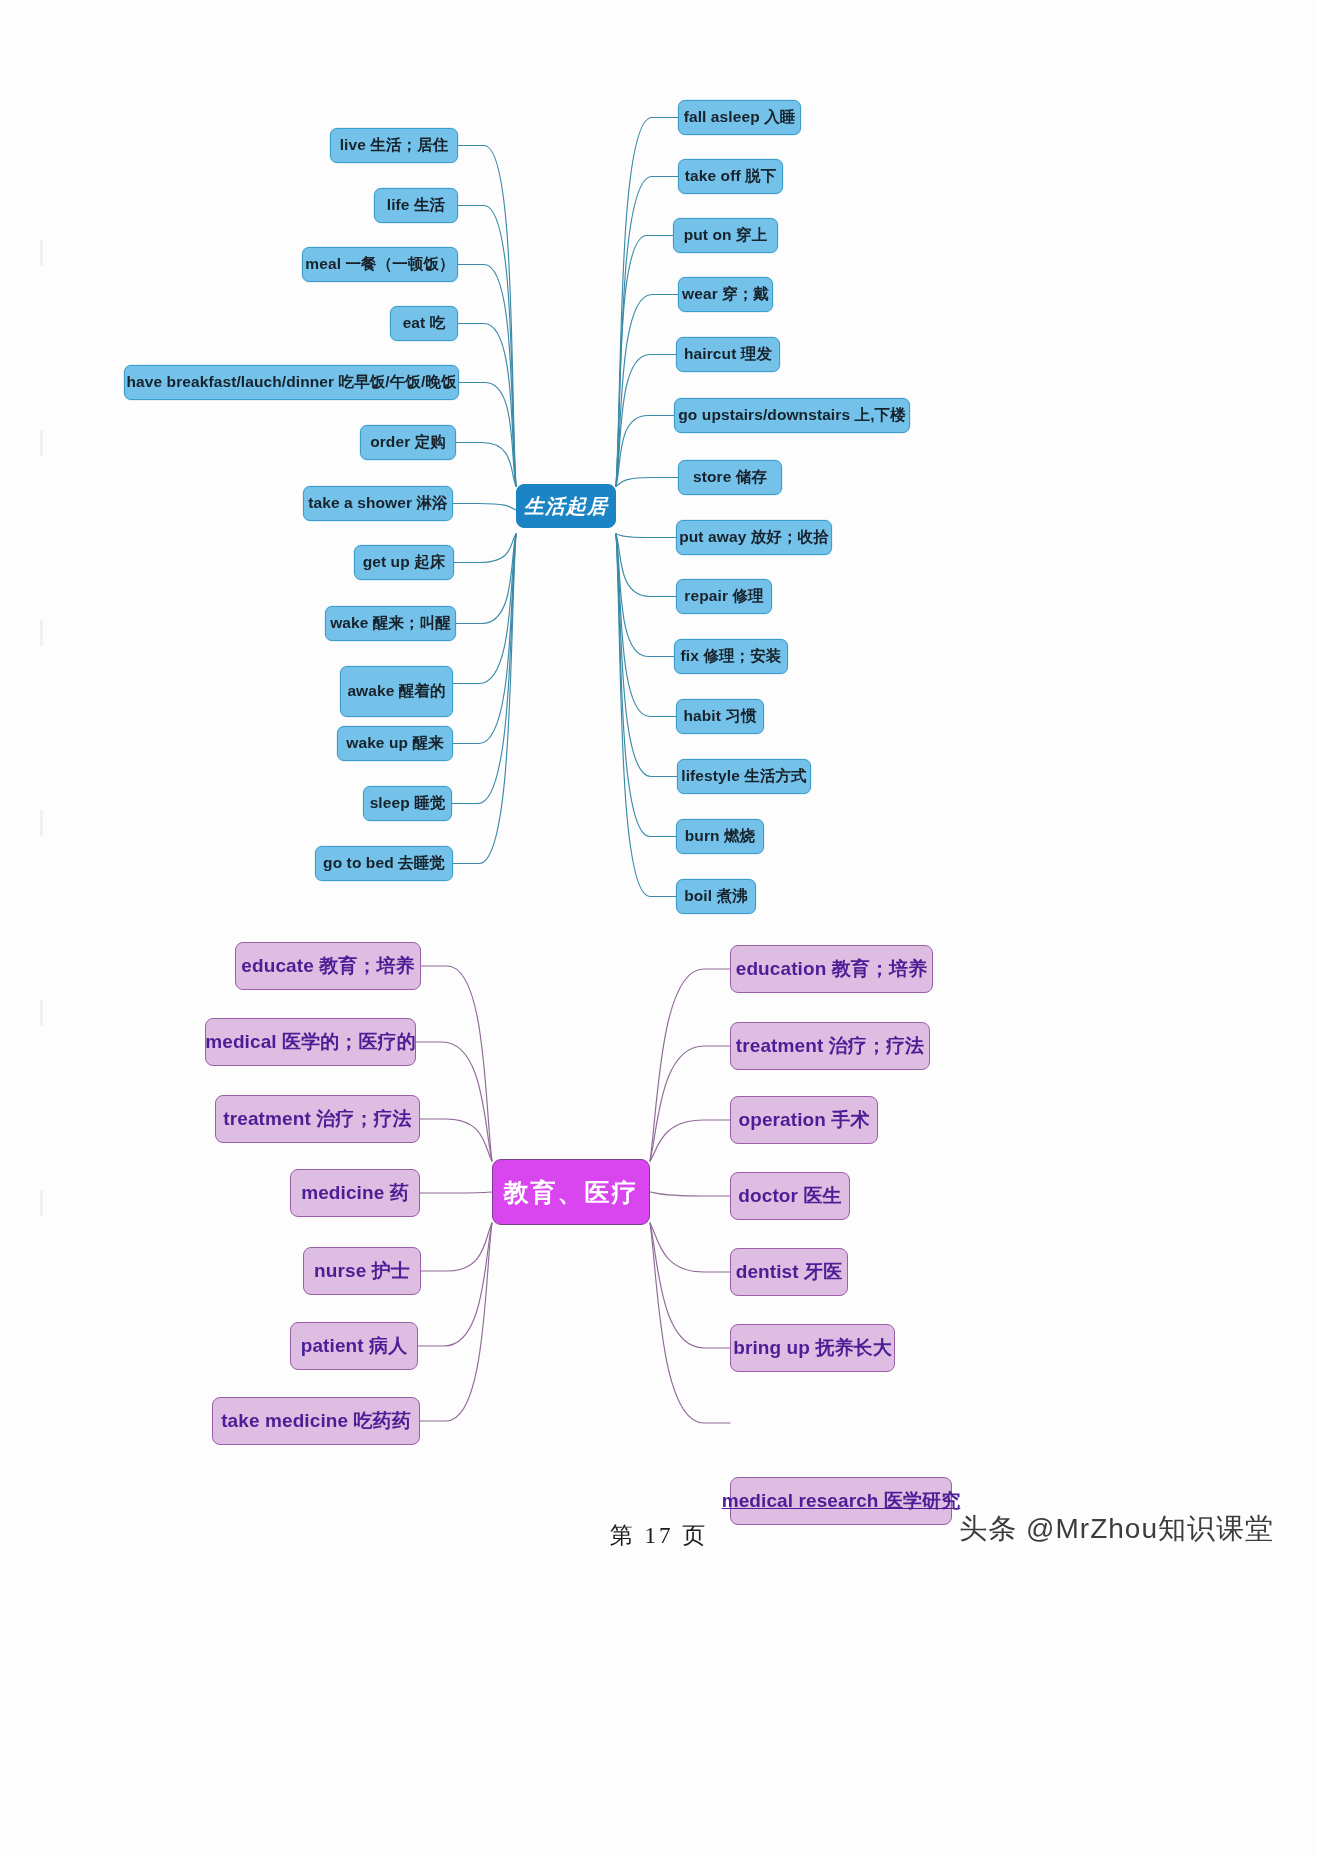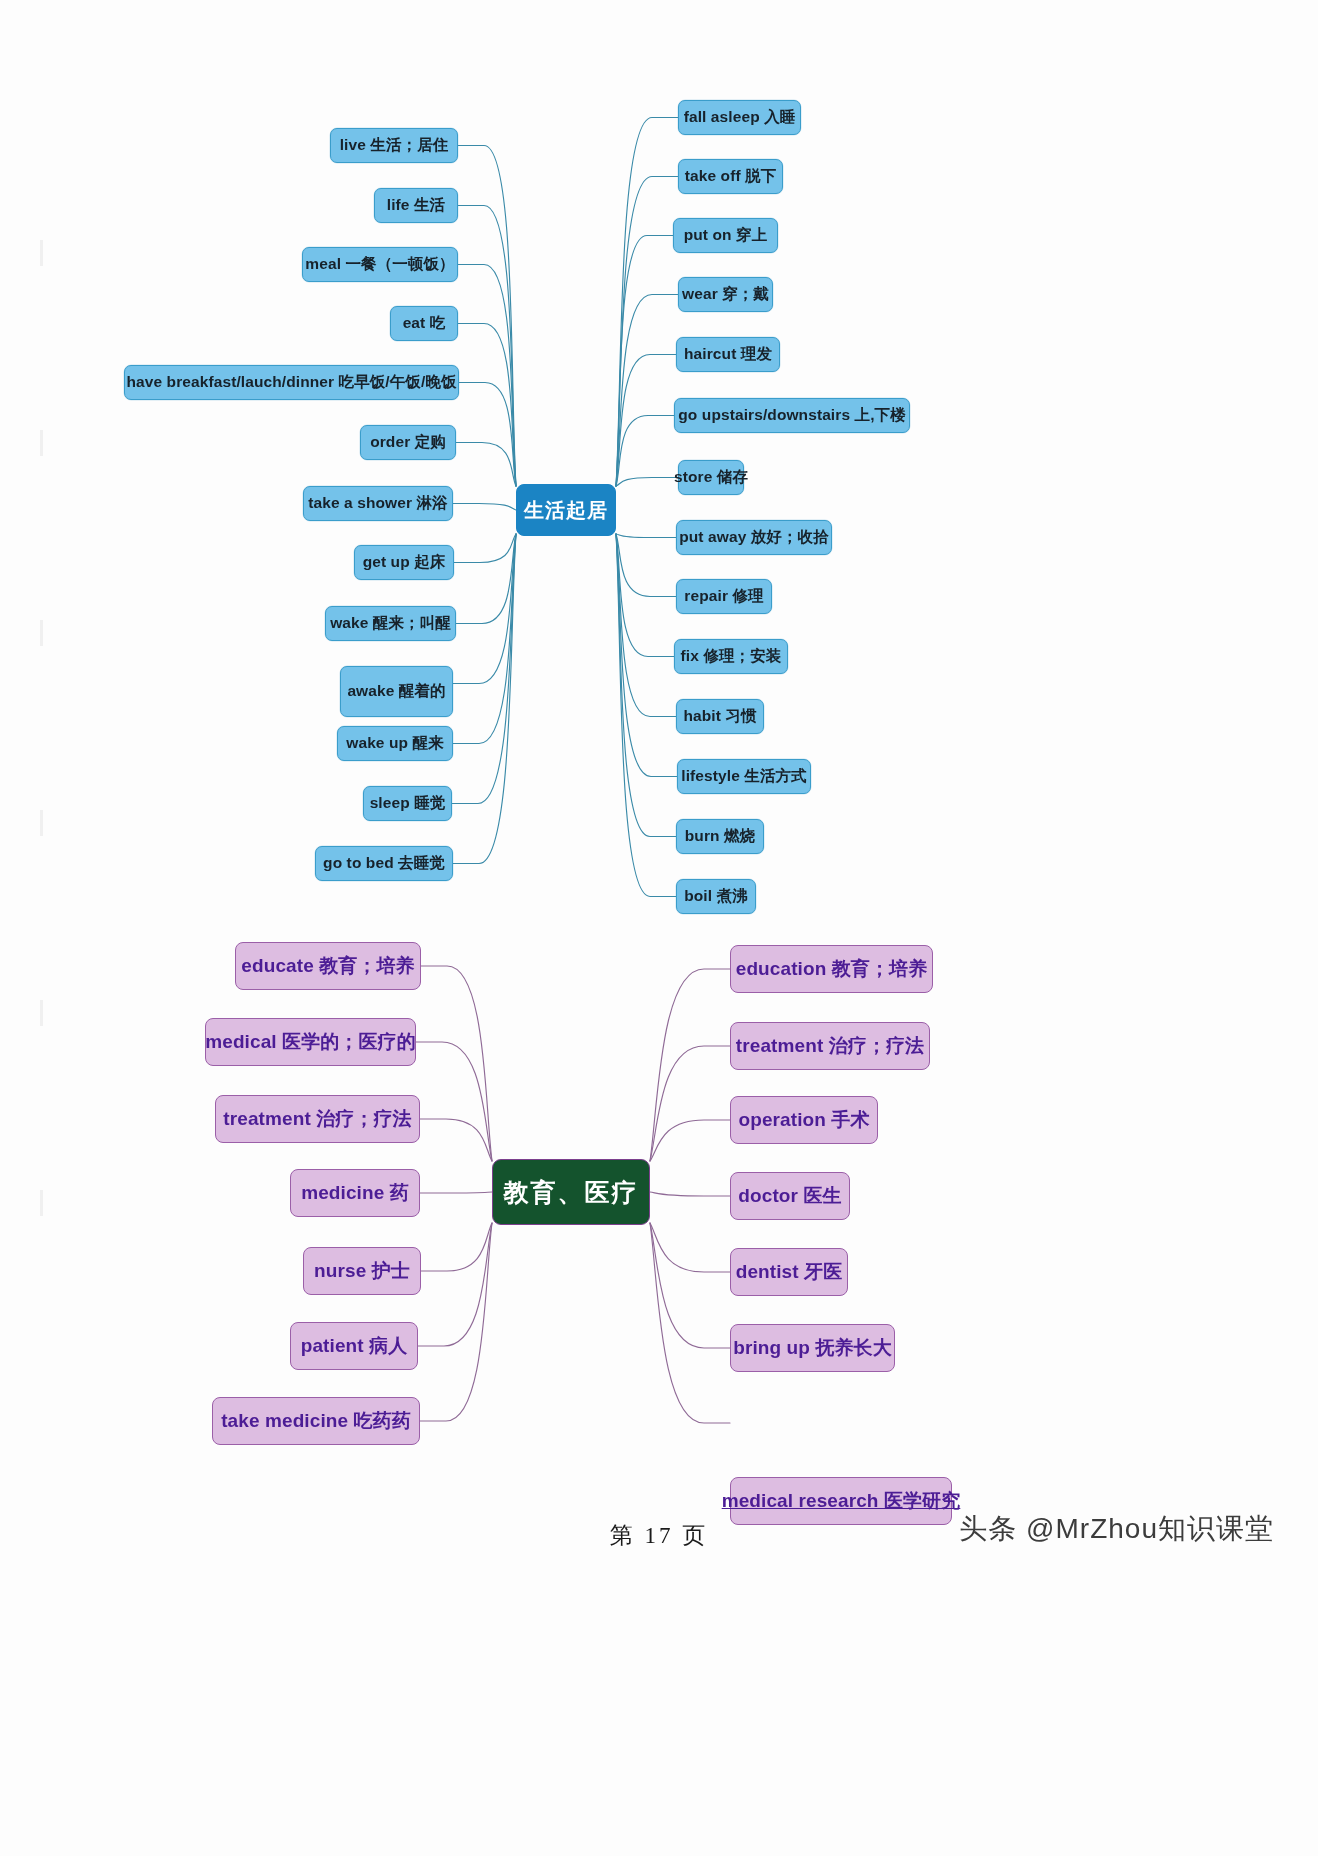--- a/index.html
+++ b/index.html
@@ -60,21 +60,21 @@
     background: #ddbde1;
     border: 1.6px solid #9b5fa8;
     color: #4c1d95;
     font-size: 19px;
     height: 48px;
     border-radius: 8px;
     padding: 0 14px;
   }
   
   .c-purple {
-    background: #14532d;
+    background: #d946ef;
     border: 1.6px solid #7c3f8d;
     color: #ffffff;
     font-size: 25px;
     height: 66px;
     border-radius: 9px;
     letter-spacing: 2px;
   }
   
   .page-number {
     position: absolute;
@@ -153,21 +153,21 @@
       <path d="M 730 969 L 704 969 C 660 969, 658 1107.24, 650 1161" fill="none" stroke="#8f6a96" stroke-width="1.15" stroke-linecap="round"></path>
       <path d="M 730 1046 L 704 1046 C 660 1046, 658 1128.8, 650 1161" fill="none" stroke="#8f6a96" stroke-width="1.15" stroke-linecap="round"></path>
       <path d="M 730 1120 L 704 1120 C 660 1120, 658 1149.52, 650 1161" fill="none" stroke="#8f6a96" stroke-width="1.15" stroke-linecap="round"></path>
       <path d="M 730 1196 L 704 1196 C 660 1196, 658 1193.12, 650 1192" fill="none" stroke="#8f6a96" stroke-width="1.15" stroke-linecap="round"></path>
       <path d="M 730 1272 L 704 1272 C 660 1272, 658 1236.72, 650 1223" fill="none" stroke="#8f6a96" stroke-width="1.15" stroke-linecap="round"></path>
       <path d="M 730 1348 L 704 1348 C 660 1348, 658 1258, 650 1223" fill="none" stroke="#8f6a96" stroke-width="1.15" stroke-linecap="round"></path>
       <path d="M 730 1423 L 704 1423 C 660 1423, 658 1279, 650 1223" fill="none" stroke="#8f6a96" stroke-width="1.15" stroke-linecap="round"></path>
     </svg>
 
   <div id="nodes-layer">
-      <div class="node c-blue" style="left: 516px; top: 484px; width: 100px; height: 52px;">
+      <div class="node c-blue" style="left: 516px; top: 484px; width: 100px; height: 44px; font-style: italic;">
         <span>生活起居</span>
       </div>
       <div class="node n-blue" style="left: 330px; top: 128px; width: 128px; height: 35px;">
         <span>live 生活；居住</span>
       </div>
       <div class="node n-blue" style="left: 374px; top: 188px; width: 84px; height: 35px;">
         <span>life 生活</span>
       </div>
       <div class="node n-blue" style="left: 302px; top: 247px; width: 156px; height: 35px;">
         <span>meal 一餐（一顿饭）</span>
@@ -213,21 +213,21 @@
       </div>
       <div class="node n-blue" style="left: 678px; top: 277px; width: 95px; height: 35px;">
         <span>wear 穿；戴</span>
       </div>
       <div class="node n-blue" style="left: 676px; top: 337px; width: 104px; height: 35px;">
         <span>haircut 理发</span>
       </div>
       <div class="node n-blue" style="left: 674px; top: 398px; width: 236px; height: 35px;">
         <span>go upstairs/downstairs 上,下楼</span>
       </div>
-      <div class="node n-blue" style="left: 678px; top: 460px; width: 66px; height: 35px;">
+      <div class="node n-blue" style="left: 678px; top: 460px; width: 104px; height: 35px;">
         <span>store 储存</span>
       </div>
       <div class="node n-blue" style="left: 676px; top: 520px; width: 156px; height: 35px;">
         <span>put away 放好；收拾</span>
       </div>
       <div class="node n-blue" style="left: 676px; top: 579px; width: 96px; height: 35px;">
         <span>repair 修理</span>
       </div>
       <div class="node n-blue" style="left: 674px; top: 639px; width: 114px; height: 35px;">
         <span>fix 修理；安装</span>

